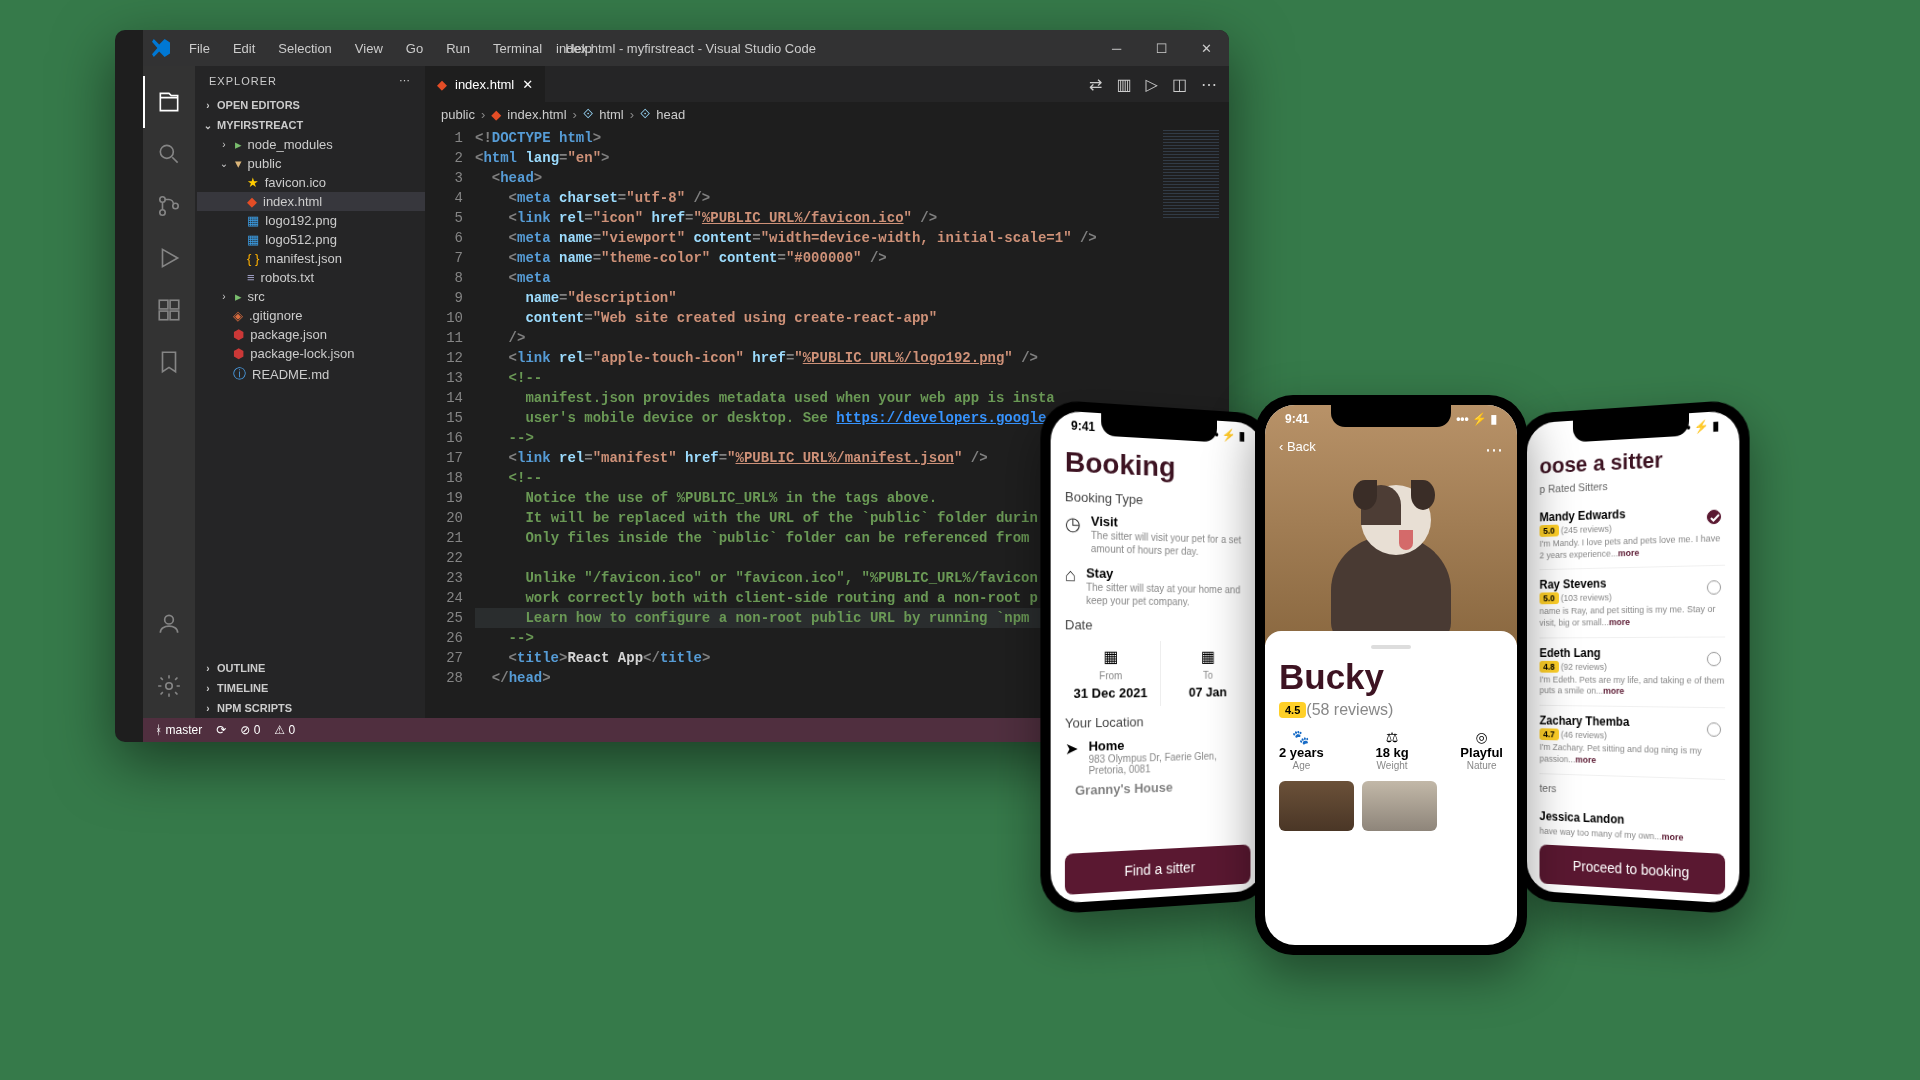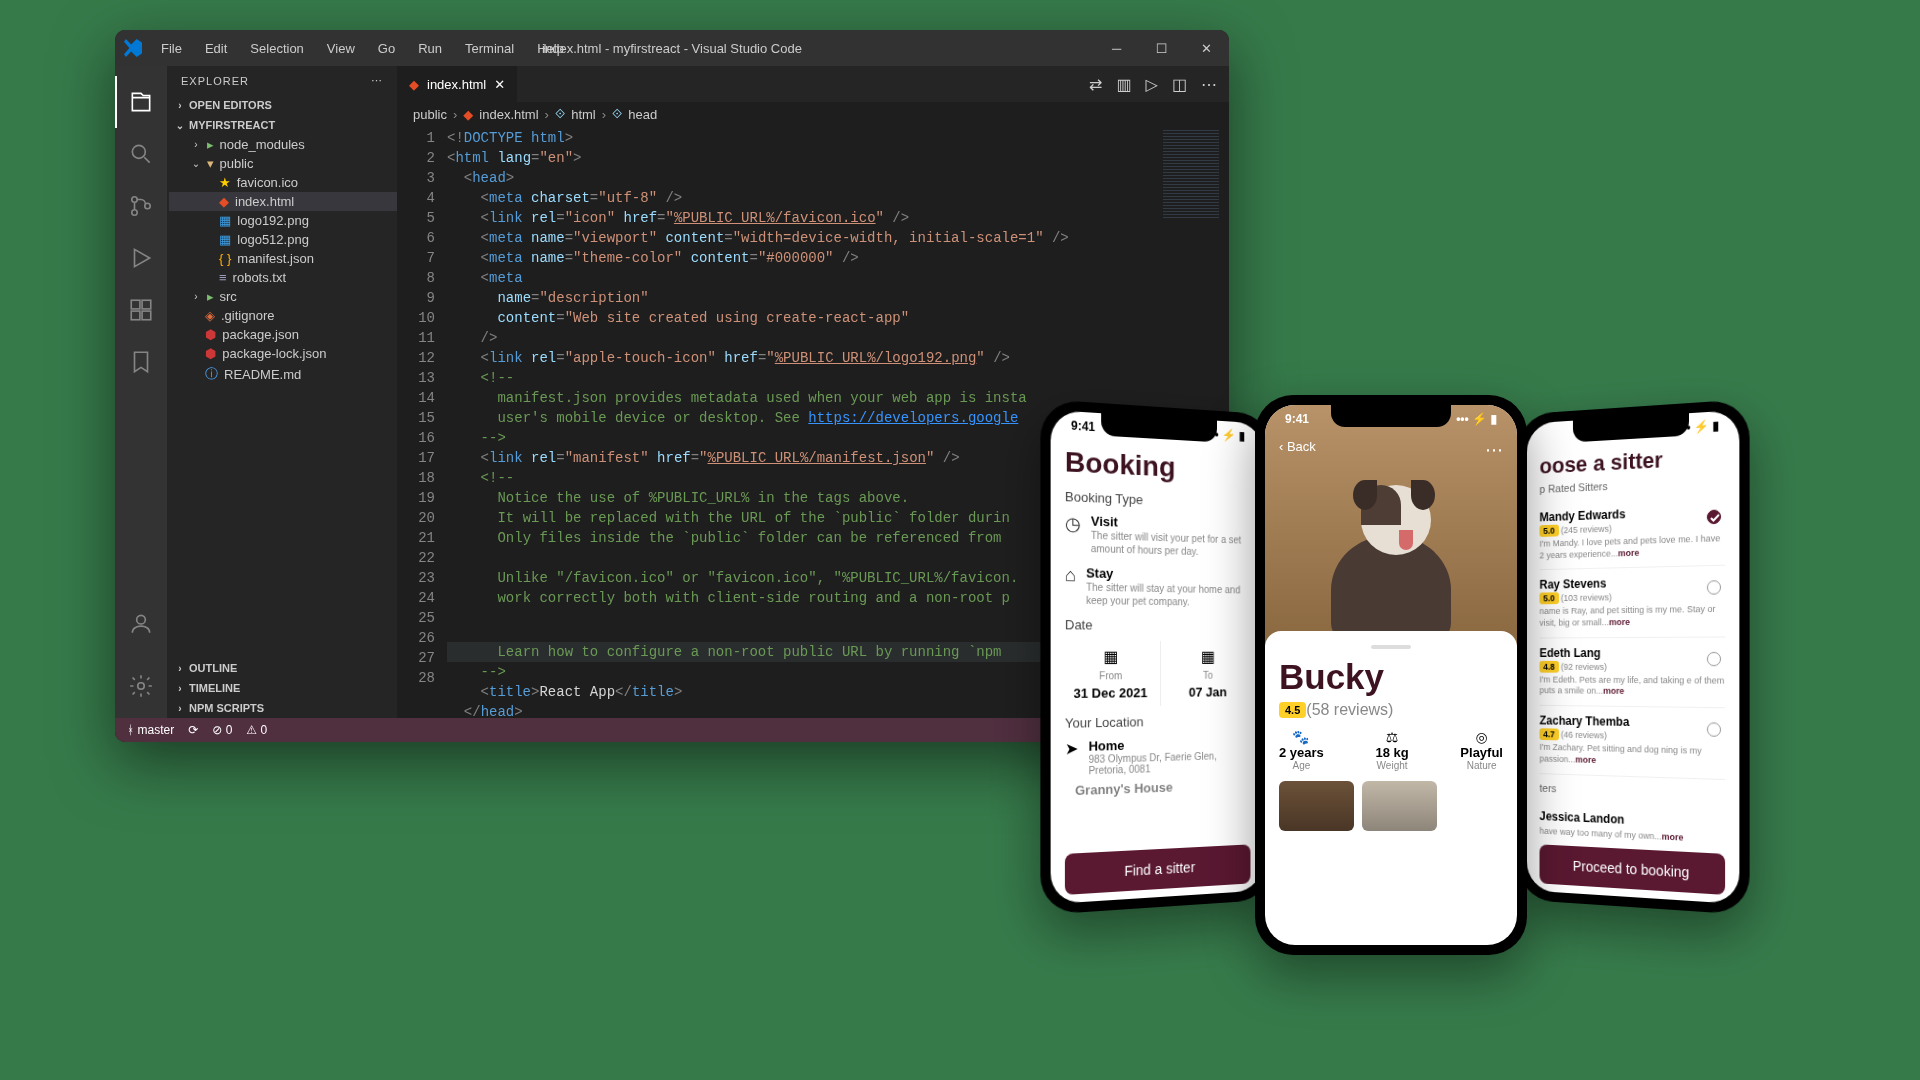--- a/index.html
+++ b/index.html
@@ -1,19 +1,19 @@
 <!DOCTYPE html>
 <html><head>
 <meta charset="utf-8">
 <style>
 * { box-sizing: border-box; margin: 0; padding: 0; }
 body { background: #367a4a; width: 1920px; height: 1080px; font-family: -apple-system, "Segoe UI", sans-serif; position: relative; overflow: hidden; }
 
 
-.vscode { position: absolute; left: 115px; top: 30px; width: 1114px; height: 712px; background: #1e1e1e; border-radius: 10px; box-shadow: 0 20px 60px rgba(0,0,0,0.5); display: flex; flex-direction: column; overflow: hidden; }
+.vscode { position: absolute; left: 115px; top: 30px; width: 1114px; height: 712px; background: #1e1e1e; border-radius: 10px; box-shadow: 0 20px 60px rgba(0,0,0,0.5); display: flex; flex-direction: column; overflow: hidden; padding-left: 28px; }
 .titlebar { height: 36px; background: #323233; display: flex; align-items: center; color: #ccc; font-size: 13px; position: relative; }
 .titlebar .logo { width: 36px; display: flex; align-items: center; justify-content: center; }
 .vscode-icon { width: 18px; height: 18px; background: #0078d4; clip-path: polygon(70% 0, 100% 20%, 100% 80%, 70% 100%, 40% 70%, 10% 100%, 0 85%, 30% 50%, 0 15%, 10% 0, 40% 30%); }
 .menubar { display: flex; gap: 3px; }
 .menu-item { padding: 4px 10px; cursor: pointer; }
 .window-title { position: absolute; left: 50%; transform: translateX(-50%); }
 .win-controls { margin-left: auto; display: flex; }
 .win-btn { width: 45px; height: 36px; display: flex; align-items: center; justify-content: center; color: #ccc; }
 
 .vscode-body { display: flex; flex: 1; overflow: hidden; }
@@ -48,24 +48,24 @@
 .tabs { height: 36px; background: #252526; display: flex; align-items: center; }
 .tab { height: 36px; background: #1e1e1e; padding: 0 12px; display: flex; align-items: center; gap: 8px; color: #fff; font-size: 13px; border-right: 1px solid #252526; }
 .tab-actions { margin-left: auto; display: flex; gap: 14px; padding-right: 12px; color: #ccc; }
 .breadcrumbs { padding: 4px 16px; font-size: 13px; color: #ccc; display: flex; align-items: center; gap: 6px; }
 .bc-sep { color: #888; }
 
 .code { flex: 1; display: flex; font-family: 'Consolas', 'Courier New', monospace; font-size: 14px; line-height: 20px; overflow: hidden; position: relative; }
 .gutter { width: 50px; text-align: right; color: #858585; padding-right: 12px; user-select: none; padding-top: 2px; }
 .gutter div { height: 20px; }
 .code-lines { flex: 1; color: #d4d4d4; white-space: pre; padding-top: 2px; }
-.code-lines div { height: 20px; }
+.code-lines div { height: 20px; font-weight: bold; }
 .minimap { position: absolute; right: 0; top: 0; width: 70px; height: 100%; background: #1e1e1e; opacity: 0.5; }
 .minimap-content { margin: 4px; width: 56px; height: 90px; background: repeating-linear-gradient(#44586e 0 1px, transparent 1px 3px); }
-.line-highlighted { background: #2a2d2e; margin-top: 34px; }
+.line-highlighted { background: #2a2d2e; }
 
 .tk-doctype { color: #569cd6; }
 .tk-tag { color: #569cd6; }
 .tk-attr { color: #9cdcfe; }
 .tk-str { color: #ce9178; }
 .tk-url { color: #ce9178; text-decoration: underline; }
 .tk-pun { color: #808080; }
 .tk-comment { color: #6a9955; }
 .tk-link { color: #3794ff; text-decoration: underline; }
 

